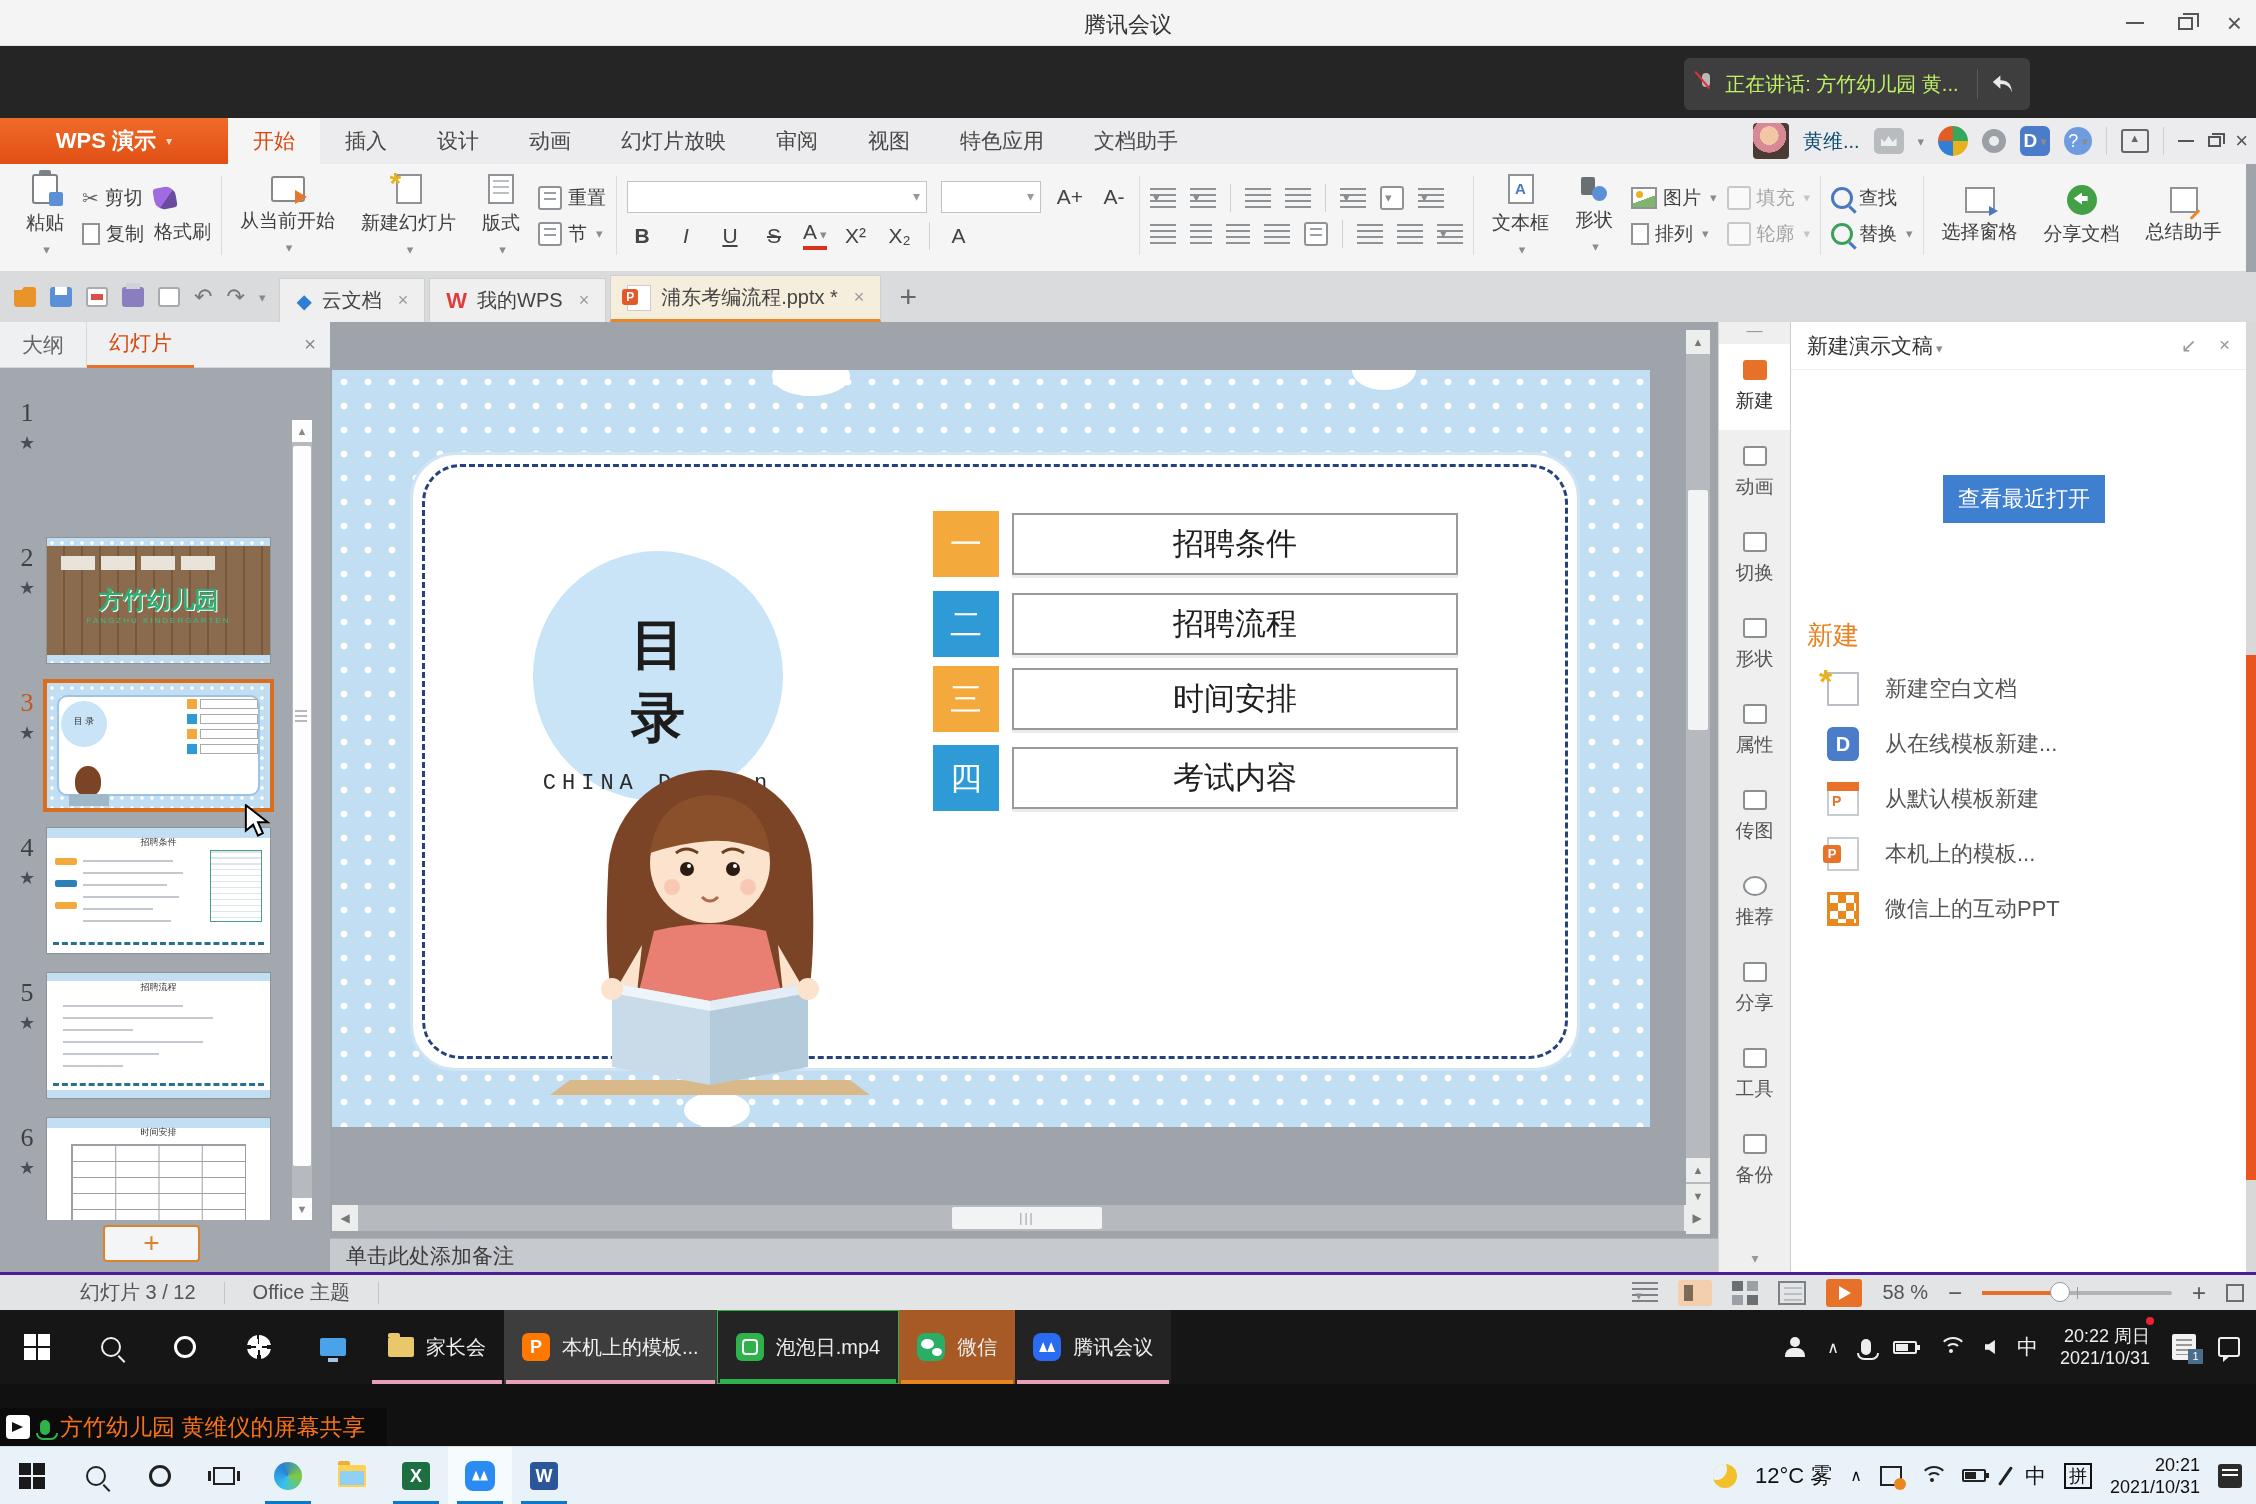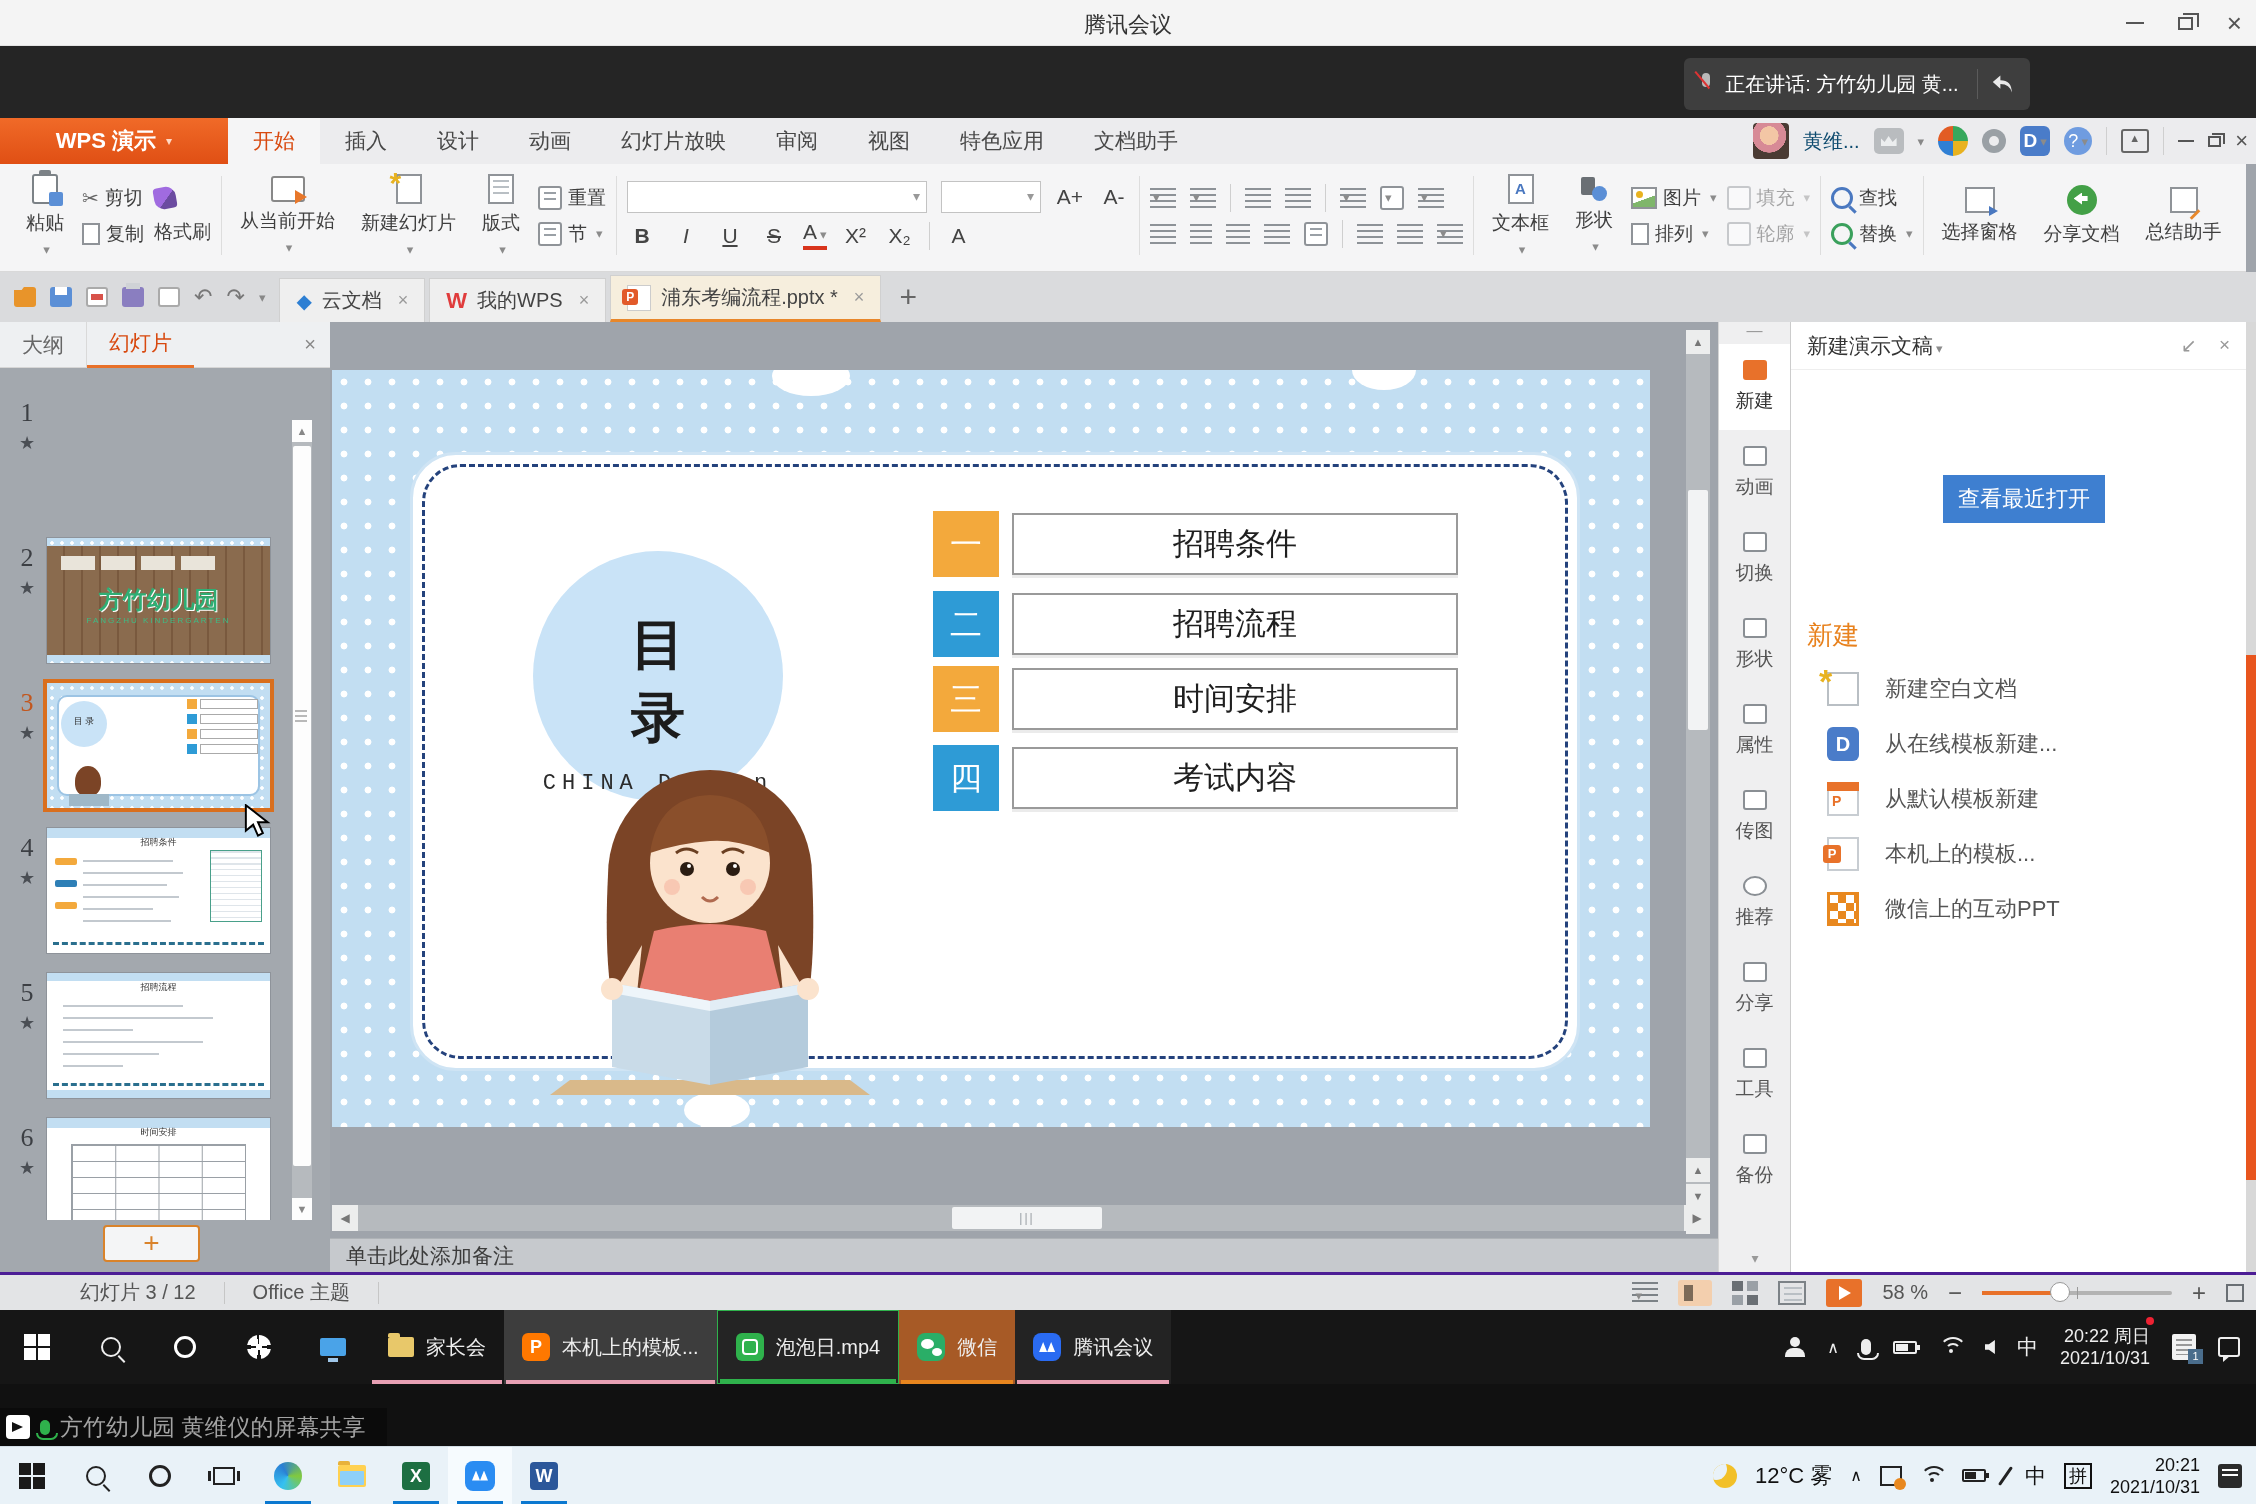--- a/index.html
+++ b/index.html
@@ -15,21 +15,21 @@
   .winbtns{position:absolute;right:14px;top:0;height:46px;display:flex;align-items:center;gap:34px}
   .wmin{width:18px;height:2px;background:#555}
   .wrest{width:15px;height:13px;border:2px solid #555;position:relative}
   .wrest::before{content:"";position:absolute;left:3px;top:-6px;width:14px;height:12px;border:2px solid #555;border-left:none;border-bottom:none}
   .wclose{font-size:26px;color:#555;line-height:20px}
   #mband{top:46px;left:0;width:2256px;height:72px;background:#252525}
   #pill{position:absolute;left:1684px;top:12px;width:346px;height:52px;background:#3e3e3e;border-radius:6px;display:flex;align-items:center;padding:0 14px;gap:12px}
   .micmute{width:16px;height:26px;position:relative}
   .micmute::before{content:"";position:absolute;left:4px;top:2px;width:8px;height:14px;background:#b9b9b9;border-radius:4px}
   .micmute::after{content:"";position:absolute;left:-2px;top:0;width:22px;height:2px;background:#d33;transform:rotate(50deg);transform-origin:left top}
-  #pill .txt{color:#ffffff;font-size:20px;white-space:nowrap}
+  #pill .txt{color:#bef264;font-size:20px;white-space:nowrap}
   #pill .sep{width:1px;height:30px;background:#5b5b5b;margin-left:6px}
 
   
   #shared{top:118px;left:0;width:2256px;height:1266px;background:#9fa4ab}
 
   
   #tabsrow{position:absolute;top:0;left:0;width:2256px;height:46px;background:#ececee}
   #wpsbtn{width:228px;height:46px;background:linear-gradient(#f06a28,#e04f14);color:#fff;font-size:22px;font-weight:bold;display:flex;align-items:center;justify-content:center;gap:10px}
   #wpsbtn .da{font-size:12px;color:#ffd9c4}
   .rtab{height:46px;padding:0 25px;display:flex;align-items:center;font-size:21px;color:#474747}
@@ -293,21 +293,21 @@
   .ac{width:22px;height:20px;border:2px solid #eee;border-radius:3px;position:relative}
   .ac::after{content:"";position:absolute;left:3px;bottom:-7px;border-top:6px solid #eee;border-right:7px solid transparent}
 
   
   #mbottom{position:absolute;left:0;top:1384px;width:2256px;height:62px;background:#111}
   #banner{position:absolute;left:0;top:24px;height:38px;background:#0b0b0b;display:flex;align-items:center;gap:10px;padding:0 22px 0 6px}
   .shic{width:24px;height:24px;background:#fff;border-radius:4px;position:relative}
   .shic::after{content:"";position:absolute;left:6px;top:7px;border-left:11px solid #111;border-top:5px solid transparent;border-bottom:5px solid transparent}
   .gmic{width:10px;height:15px;background:#2fb24c;border-radius:5px;position:relative}
   .gmic::after{content:"";position:absolute;left:-4px;bottom:-5px;width:18px;height:5px;border:2px solid #2fb24c;border-top:none;border-radius:0 0 8px 8px}
-  #banner .t{color:#a3a3a3;font-size:23px;white-space:nowrap}
+  #banner .t{color:#f97316;font-size:23px;white-space:nowrap}
 
   
   #tb2{position:absolute;left:0;top:1446px;width:2256px;height:58px;background:#e9f2f8;display:flex;align-items:stretch;border-top:1px solid #d3dee6}
   .hbi{width:64px;display:flex;align-items:center;justify-content:center;position:relative}
   .hbi .ul2{position:absolute;left:9px;right:9px;bottom:0;height:3px;background:#0b78d0}
   .hbi.hl{background:#f6fbfe}
   .tview{width:22px;height:18px;border:2px solid #222;position:relative}
   .tview::before{content:"";position:absolute;left:-7px;top:2px;width:3px;height:10px;background:#222}
   .tview::after{content:"";position:absolute;right:-7px;top:2px;width:3px;height:10px;background:#222}
   .edge{width:28px;height:28px;border-radius:50%;background:conic-gradient(from 210deg,#35c1f1,#2a7fd4,#81c93e,#35c1f1)}

